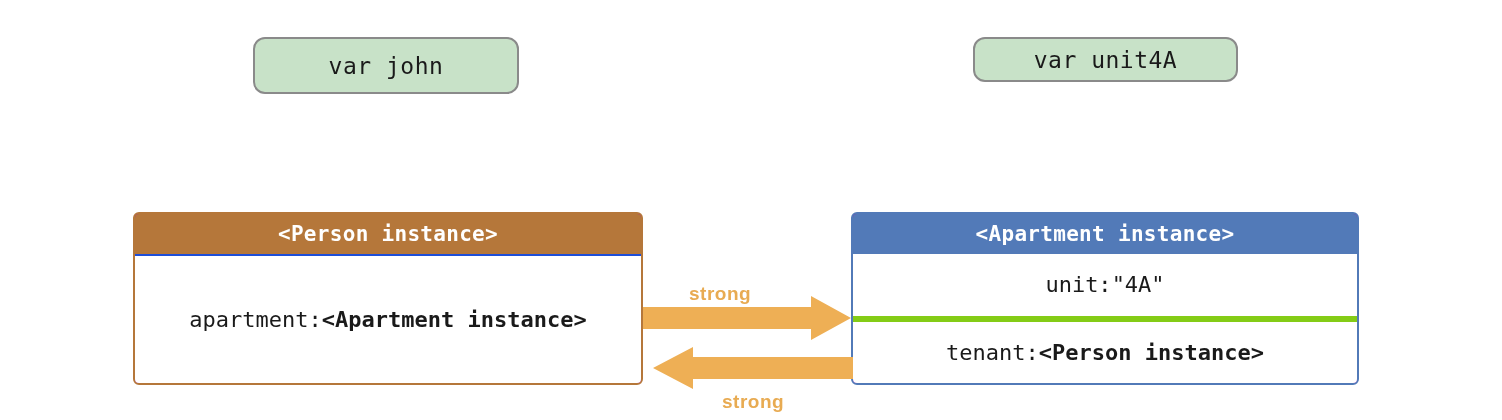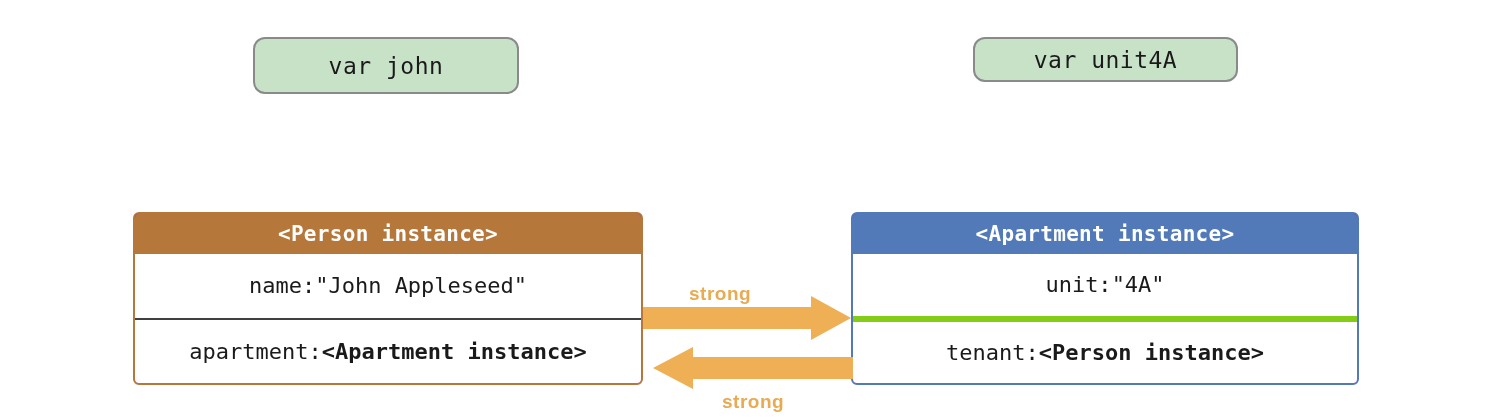--- a/index.html
+++ b/index.html
@@ -72,21 +72,21 @@
     display: flex;
     align-items: center;
     justify-content: center;
     font-family: "DejaVu Sans Mono", monospace;
     font-size: 22px;
     color: #1a1a1a;
     background: #ffffff;
     padding: 0 10px;
     white-space: nowrap;
   }
-  .person .inst-row.divided { border-top: 2px solid #404040; }
+  .person .inst-row.divided { border-top: 2px solid #1d4ed8; }
   .apartment .inst-row.divided { border-top: 6px solid #84cc16; }
 
   .inst-row .key { font-weight: normal; }
   .inst-row .val-strong { font-weight: bold; }
 
   
   .arrow-svg {
     position: absolute;
     overflow: visible;
   }
@@ -108,24 +108,20 @@
   <div class="var-pill" style="left:253px; top:37px; width:266px; height:57px;">
     <span>var john</span>
   </div>
 
   <div class="var-pill" style="left:973px; top:37px; width:265px; height:45px;">
     <span>var unit4A</span>
   </div>
 
   <div class="inst-box person" style="left:133px; top:212px; width:510px; height:173px;">
     <div class="inst-header">&lt;Person instance&gt;</div>
-    <div class="inst-row">
-      <span class="key">name: </span>
-      <span class="val">"John Appleseed"</span>
-    </div>
     <div class="inst-row divided">
       <span class="key">apartment: </span>
       <span class="val-strong">&lt;Apartment instance&gt;</span>
     </div>
   </div>
 
   <div class="inst-box apartment" style="left:851px; top:212px; width:508px; height:173px;">
     <div class="inst-header">&lt;Apartment instance&gt;</div>
     <div class="inst-row">
       <span class="key">unit: </span>

